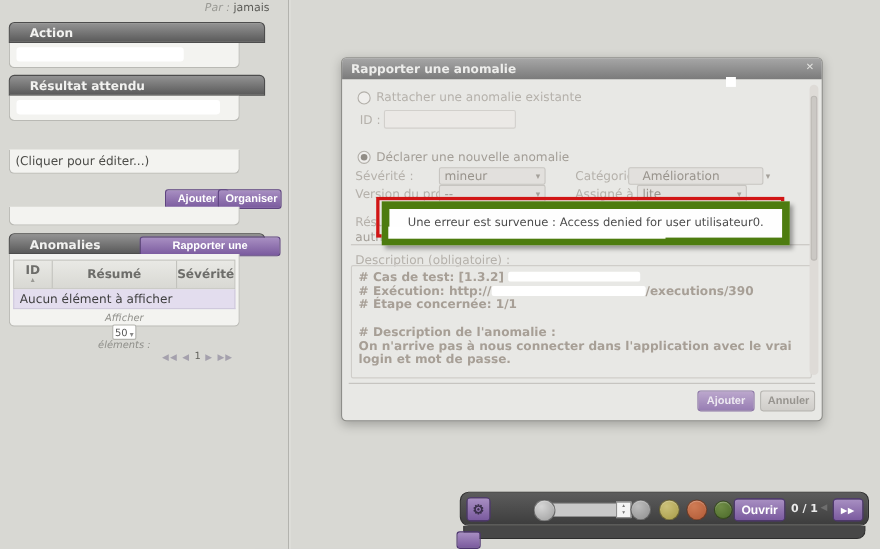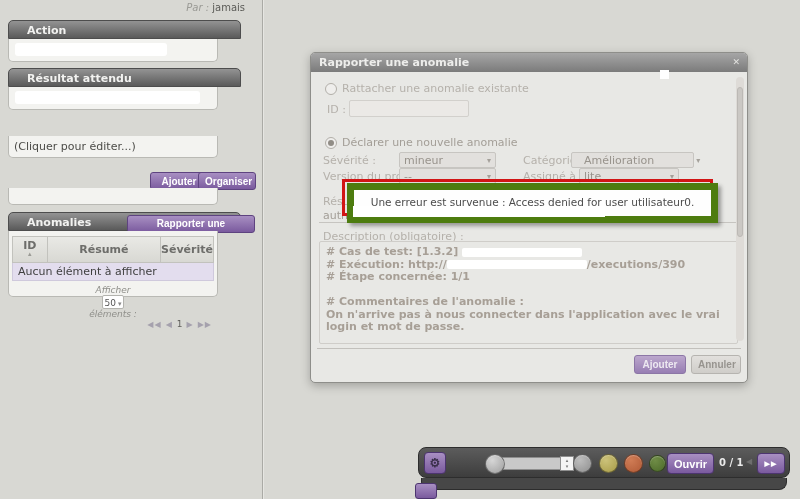--- a/index.html
+++ b/index.html
@@ -155,21 +155,21 @@
     <span class="abs faded" style="left:12px;top:142px;">Résumé (obligatoire) :</span>
     <span class="abs faded2" style="left:12px;top:156px;">authen</span>
     <div class="abs" style="left:8px;top:169px;width:418px;height:1px;background:#c6c4c0;"></div>
 
     <span class="abs faded" style="left:12px;top:177px;">Description (obligatoire) :</span>
     <div class="abs" style="left:8px;top:188px;width:419px;height:103px;border:1px solid #cfcdc9;border-radius:2px;padding:4px 6px;box-sizing:border-box;">
       <div class="descline"><span># Cas de test: [1.3.2] </span><span class="redact" style="width:120px;"></span></div>
       <div class="descline"><span># Exécution: http://</span><span class="redact" style="width:140px;"></span><span>/executions/390</span></div>
       <div class="descline"># Étape concernée: 1/1</div>
       <div class="descline">&nbsp;</div>
-      <div class="descline"># Commentaires de l'anomalie :</div>
+      <div class="descline"># Description de l'anomalie :</div>
       <div class="descline" style="white-space:normal;">On n'arrive pas à nous connecter dans l'application avec le vrai login et mot de passe.</div>
     </div>
 
     <div class="abs" style="left:425px;top:24px;width:8px;height:264px;background:#dedbd7;border-radius:4px;">
       <div class="abs" style="left:1px;top:10px;width:6px;height:150px;background:#cbc8c4;border:1px solid #bcb9b5;border-radius:3px;box-sizing:border-box;"></div>
     </div>
 
     <div class="abs" style="left:6px;top:295px;width:424px;height:1px;background:#c2c0bc;"></div>
     <button class="abs" style="left:323px;top:302px;width:52px;height:19px;background:linear-gradient(#b49cc9,#8a6cab);border:1px solid #7d639c;border-radius:3px;color:#efeaf4;font-size:10px;font-weight:bold;opacity:.85;">Ajouter</button>
     <button class="abs" style="left:380px;top:302px;width:50px;height:19px;background:linear-gradient(#e2e0dd,#cfcdc9);border:1px solid #b6b4b0;border-radius:3px;color:#97948f;font-size:10px;font-weight:bold;">Annuler</button>

